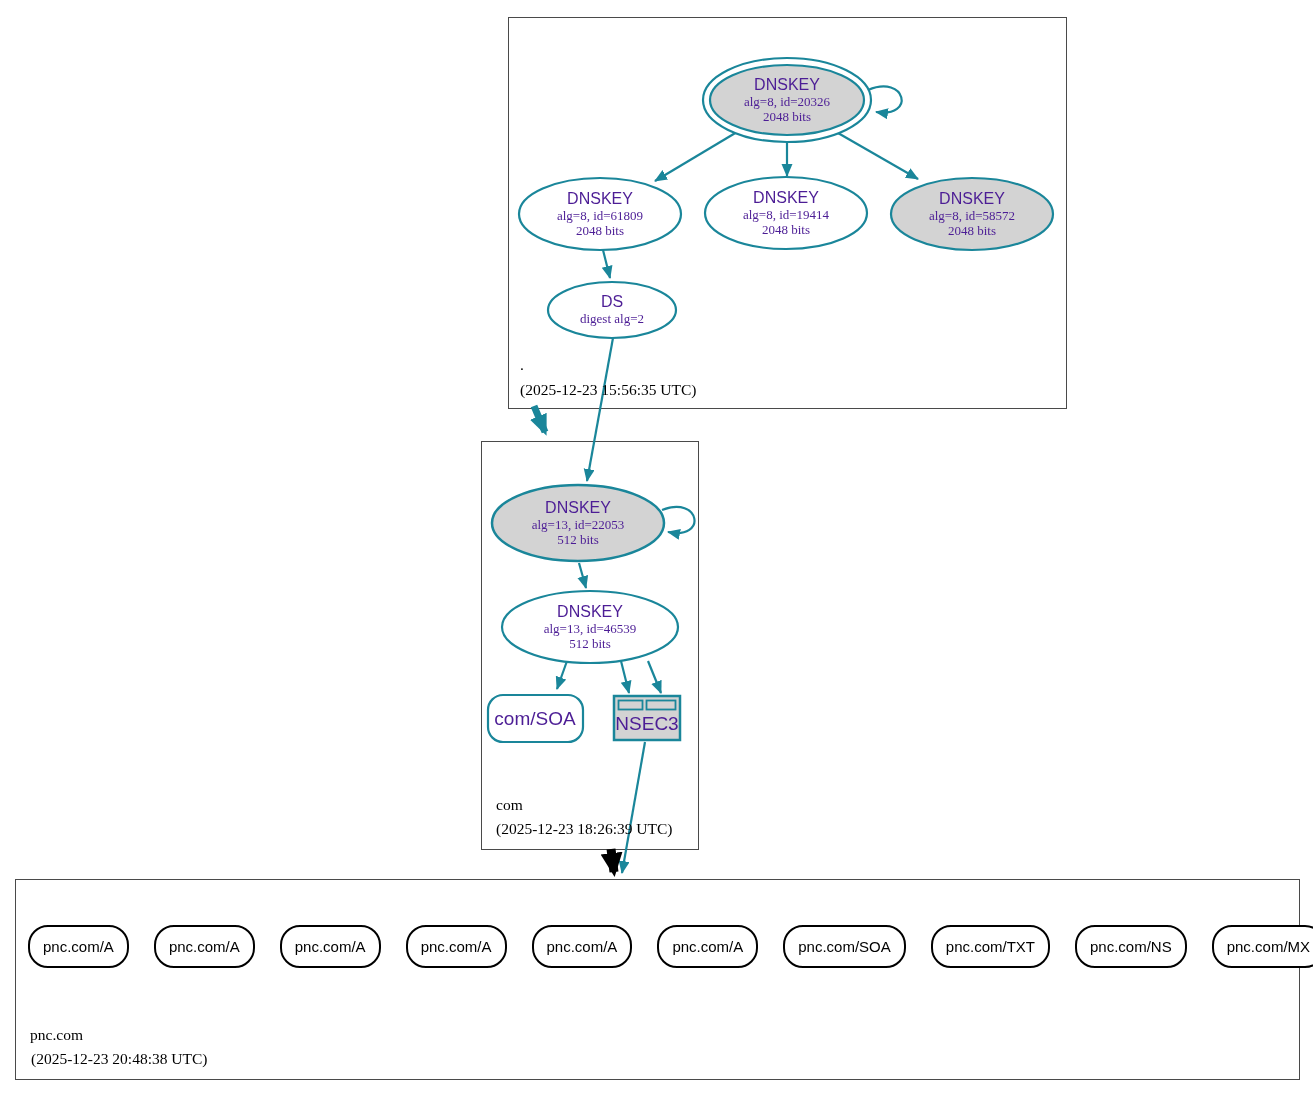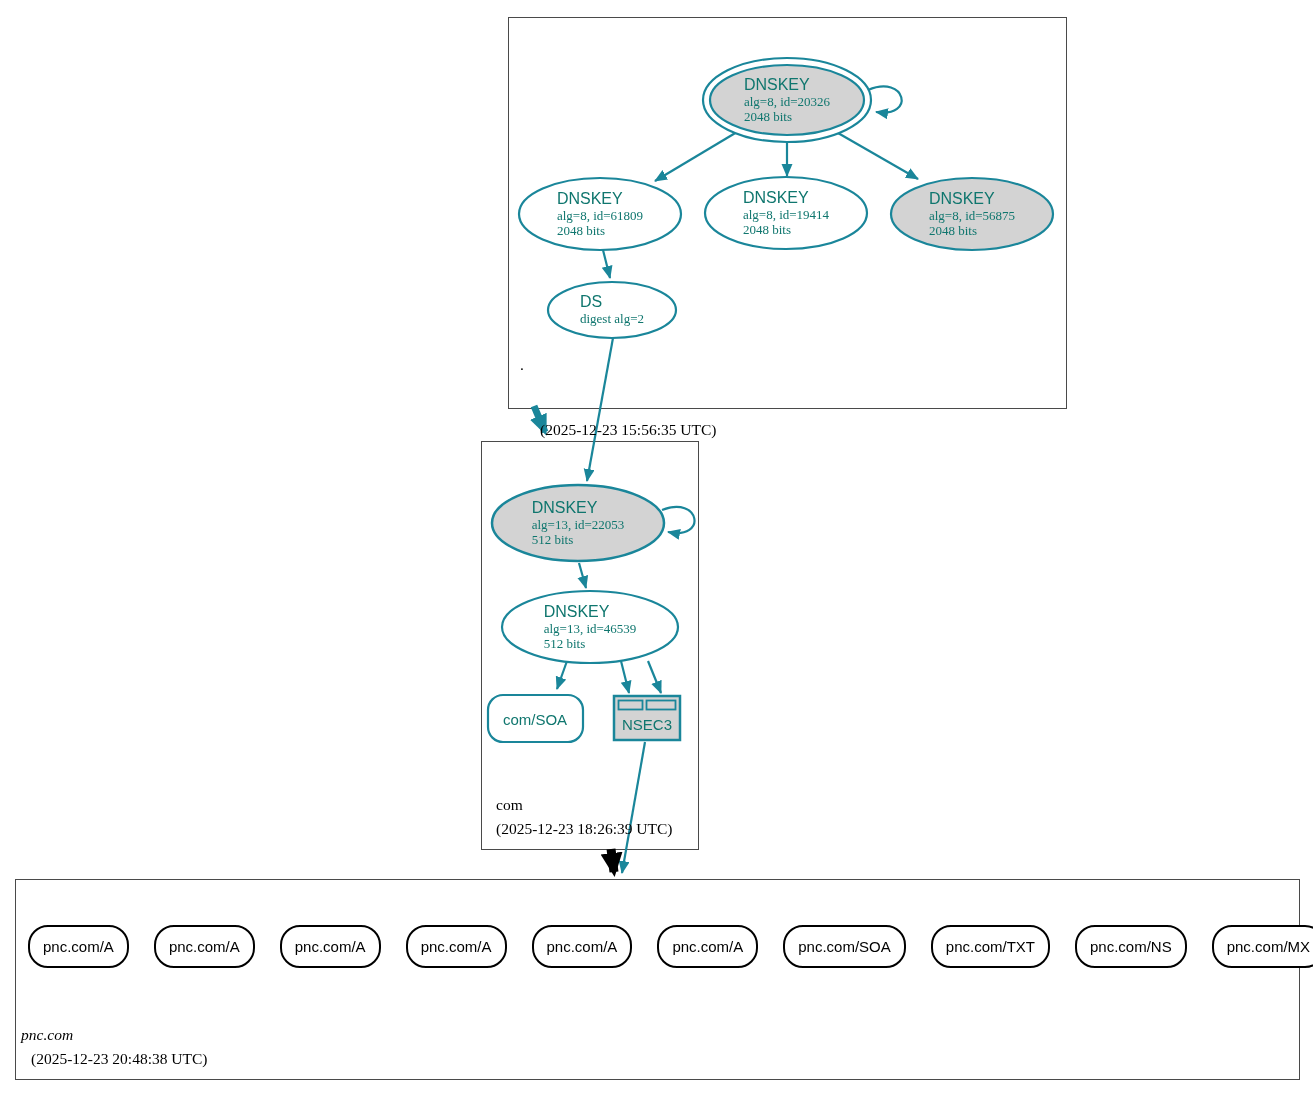--- a/index.html
+++ b/index.html
@@ -18,27 +18,28 @@
   }
   svg.overlay {
     position:absolute; left:0; top:0;
     width:1313px; height:1094px;
     z-index:2;
     pointer-events:none;
   }
   .nodetext {
     position:absolute;
     transform:translate(-50%,-50%);
-    color:#0f766e;
+    text-align:center;
+    color:#4c1d95;
     z-index:3;
     white-space:nowrap;
   }
   .nt-title { font-family:"Liberation Sans", sans-serif; font-size:16px; line-height:1.12; display:block; }
   .nt-detail { font-family:Liberation Serif, serif; font-size:13px; line-height:1.18; display:block; }
-  .rr-label { font-family:"Liberation Sans", sans-serif; font-size:15px; }
+  .rr-label { font-family:"Liberation Sans", sans-serif; font-size:19px; }
   .zone-label {
     position:absolute;
     font-family:"Liberation Serif", serif;
     font-size:15.5px;
     color:#000;
     z-index:3;
     white-space:nowrap;
   }
   .pnc-row {
     position:absolute;
@@ -125,45 +126,45 @@
     <span class="nt-detail">alg=8, id=61809</span>
     <span class="nt-detail">2048 bits</span>
   </div>
   <div class="nodetext" style="left:786px; top:213px;">
     <span class="nt-title">DNSKEY</span>
     <span class="nt-detail">alg=8, id=19414</span>
     <span class="nt-detail">2048 bits</span>
   </div>
   <div class="nodetext" style="left:972px; top:214px;">
     <span class="nt-title">DNSKEY</span>
-    <span class="nt-detail">alg=8, id=56875</span>
+    <span class="nt-detail">alg=8, id=58572</span>
     <span class="nt-detail">2048 bits</span>
   </div>
   <div class="nodetext" style="left:612px; top:310px;">
     <span class="nt-title">DS</span>
     <span class="nt-detail">digest alg=2</span>
   </div>
   <div class="nodetext" style="left:578px; top:523px;">
     <span class="nt-title">DNSKEY</span>
     <span class="nt-detail">alg=13, id=22053</span>
     <span class="nt-detail">512 bits</span>
   </div>
   <div class="nodetext" style="left:590px; top:627px;">
     <span class="nt-title">DNSKEY</span>
     <span class="nt-detail">alg=13, id=46539</span>
     <span class="nt-detail">512 bits</span>
   </div>
   <div class="nodetext rr-label" style="left:535px; top:719px;">com/SOA</div>
   <div class="nodetext rr-label" style="left:647px; top:724px;">NSEC3</div>
 
   <div class="zone-label" style="left:520px; top:356px;">.</div>
-  <div class="zone-label" style="left:540px; top:381px;margin-top:40px;">(2025-12-23 15:56:35 UTC)</div>
+  <div class="zone-label" style="left:520px; top:381px;">(2025-12-23 15:56:35 UTC)</div>
   <div class="zone-label" style="left:496px; top:796px;">com</div>
   <div class="zone-label" style="left:496px; top:820px;">(2025-12-23 18:26:39 UTC)</div>
-  <div class="zone-label" style="left:21px; top:1026px;font-style:italic;">pnc.com</div>
+  <div class="zone-label" style="left:30px; top:1026px;">pnc.com</div>
   <div class="zone-label" style="left:31px; top:1050px;">(2025-12-23 20:48:38 UTC)</div>
 
   <div class="pnc-row">
 
   <div class="pnc-node">pnc.com/A</div>
       <div class="pnc-node">pnc.com/A</div>
       <div class="pnc-node">pnc.com/A</div>
       <div class="pnc-node">pnc.com/A</div>
       <div class="pnc-node">pnc.com/A</div>
       <div class="pnc-node">pnc.com/A</div>

